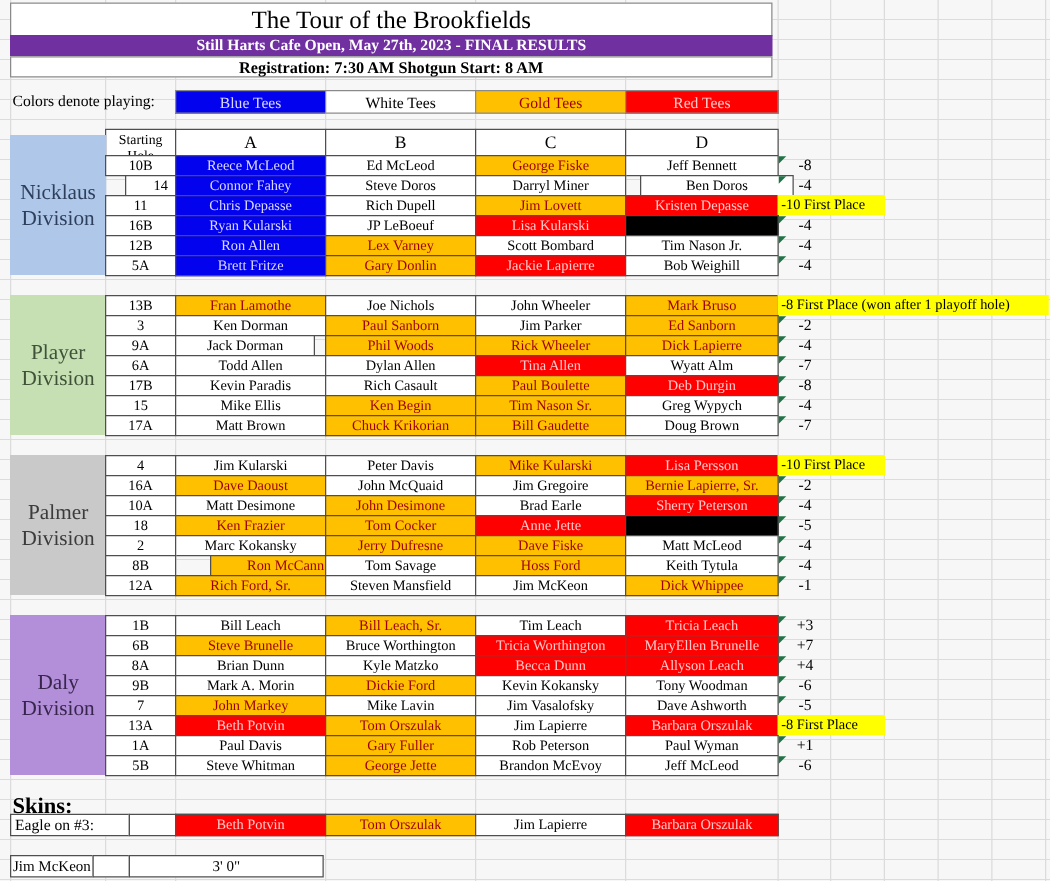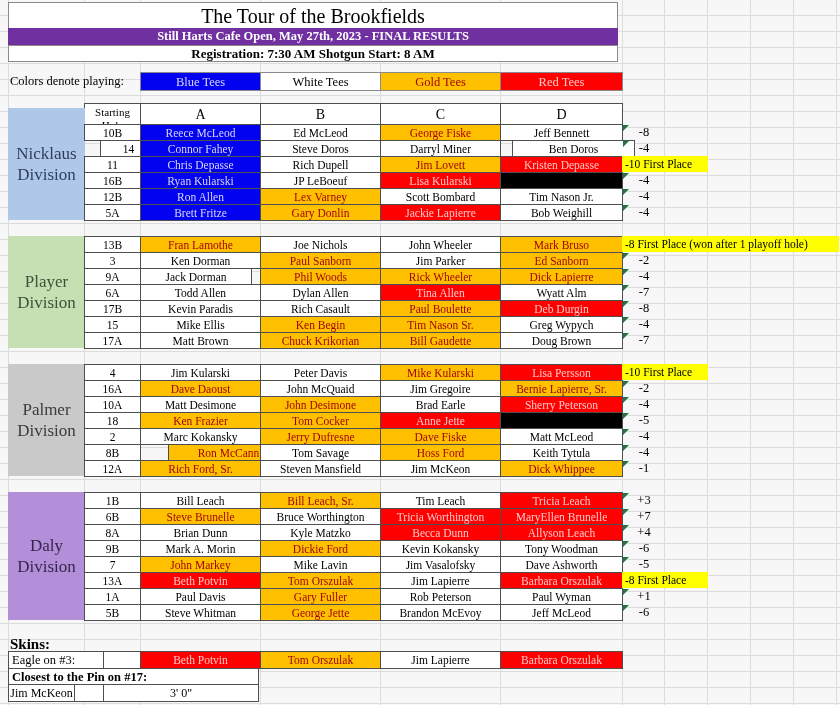--- a/index.html
+++ b/index.html
@@ -21,21 +21,21 @@
   .legend-cell{top:72px;height:19px;text-align:center;font-size:12.5px;line-height:18px;border:1px solid #8a8a8a;}
   .colhead{text-align:center;font-size:14px;line-height:21px;}
   .sh-head{text-align:center;font-size:11px;line-height:1.15;padding-top:2px;}
   .divlabel{display:flex;flex-direction:column;align-items:center;justify-content:center;
     font-size:17px;line-height:1.25;}
   .holecell{text-align:center;font-size:11.5px;line-height:16px;}
   .namecell{text-align:center;font-size:11.5px;line-height:16px;white-space:nowrap;overflow:hidden;}
   .scoretxt{text-align:center;font-size:12.5px;line-height:16px;}
   .hl{font-size:11.5px;line-height:16px;padding-left:3px;white-space:nowrap;}
   .tri{width:0;height:0;border-left:6px solid #217346;border-bottom:6px solid transparent;}
-  .skins-label{left:10px;top:636px;height:16px;line-height:16px;font-weight:bold;font-size:15px;}
+  .skins-label{left:10px;top:636px;height:16px;line-height:16px;font-weight:bold;font-size:18px;}
   .eagle-label{left:8px;top:651px;width:96px;height:18px;font-size:12.5px;line-height:17px;padding-left:3px;}
   .eagle-empty{left:103px;top:651px;width:38px;height:18px;}
   .eagle-cell{top:651px;height:18px;text-align:center;font-size:11.5px;line-height:17px;border:1px solid #4f4f4f;}
   .closest-label{left:8px;top:668px;width:251px;height:17px;font-weight:bold;font-size:12.5px;line-height:16px;padding-left:3px;}
   .cp-name{left:8px;top:684px;width:67px;height:18px;text-align:center;font-size:12px;line-height:17px;}
   .cp-empty{left:74px;top:684px;width:30px;height:18px;}
   .cp-dist{left:103px;top:684px;width:156px;height:18px;text-align:center;font-size:12px;line-height:17px;}
 </style>
 </head>
 <body>
@@ -287,17 +287,16 @@
   <div class="abs skins-label">Skins:</div>
   <div class="abs cellb eagle-label">Eagle on #3:</div>
   <div class="abs cellb eagle-empty"></div>
   <div id="eagle-cells">
       <div class="abs eagle-cell" style="left: 140px; width: 121px; background: rgb(255, 0, 0); color: rgb(255, 201, 201);">Beth Potvin</div>
       <div class="abs eagle-cell" style="left: 260px; width: 121px; background: rgb(255, 192, 0); color: rgb(156, 0, 6);">Tom Orszulak</div>
       <div class="abs eagle-cell" style="left: 380px; width: 121px; background: rgb(255, 255, 255); color: rgb(0, 0, 0);">Jim Lapierre</div>
       <div class="abs eagle-cell" style="left: 500px; width: 123px; background: rgb(255, 0, 0); color: rgb(255, 201, 201);">Barbara Orszulak</div>
     </div>
 
-  <div class="abs cellb closest-label">Closest to the Pin on #17:</div>
   <div class="abs cellb cp-name">Jim McKeon</div>
   <div class="abs cellb cp-empty"></div>
   <div class="abs cellb cp-dist">3' 0"</div>
 </div>
 
 </body></html>

